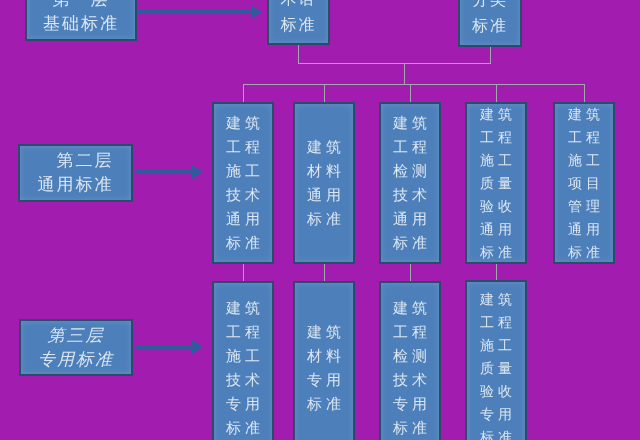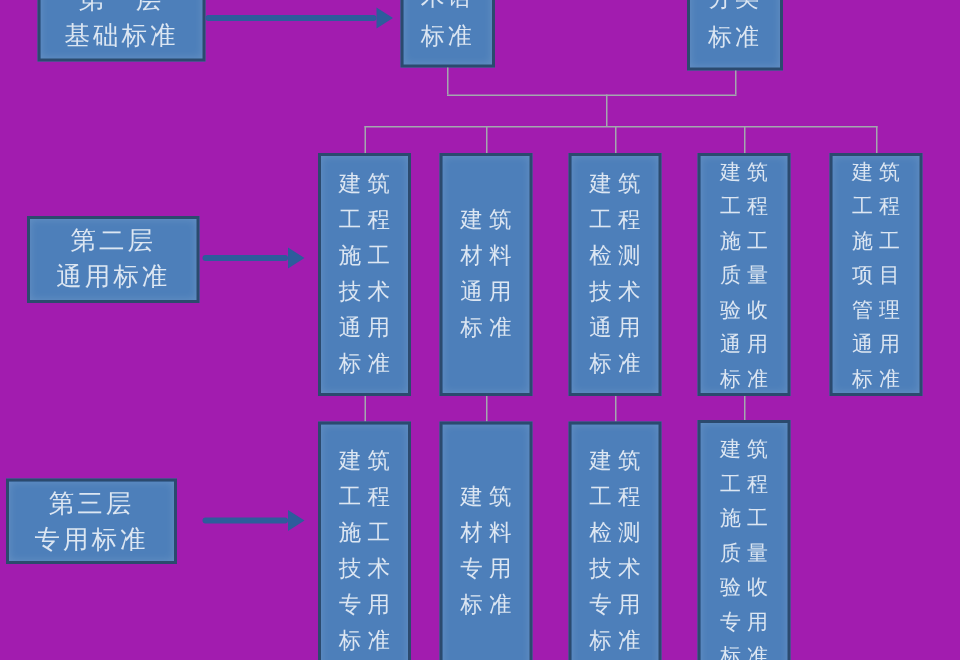--- a/index.html
+++ b/index.html
@@ -57,21 +57,21 @@
   <div class="cl cl-v" style="left:490px;top:47px;height:16px;"></div>
   <div class="cl cl-h" style="left:298px;top:63px;width:193px;"></div>
   <div class="cl cl-v" style="left:404px;top:63px;height:21px;"></div>
   <div class="cl cl-h" style="left:243px;top:84px;width:342px;"></div>
   <div class="cl cl-v" style="left:243px;top:84px;height:18px;"></div>
   <div class="cl cl-v" style="left:324px;top:84px;height:18px;"></div>
   <div class="cl cl-v" style="left:410px;top:84px;height:18px;"></div>
   <div class="cl cl-v" style="left:496px;top:84px;height:18px;"></div>
   <div class="cl cl-v" style="left:584px;top:84px;height:18px;"></div>
 
-  <div class="node label-box" style="left:18px;top:144px;width:115px;height:58px;">第二层
+  <div class="node label-box" style="left:18px;top:144px;width:115px;height:58px;text-align:right;">第二层
 通用标准</div>
 
   <div class="arrow" style="left:135px;top:170px;width:57px;"></div>
 
   <div class="node col" style="left:212px;top:102px;width:62px;height:162px;">建 筑
 工 程
 施 工
 技 术
 通 用
 标 准</div>
@@ -98,21 +98,21 @@
 项 目
 管 理
 通 用
 标 准</div>
 
   <div class="cl cl-v" style="left:243px;top:264px;height:17px;"></div>
   <div class="cl cl-v" style="left:324px;top:264px;height:17px;"></div>
   <div class="cl cl-v" style="left:410px;top:264px;height:17px;"></div>
   <div class="cl cl-v" style="left:496px;top:264px;height:16px;"></div>
 
-  <div class="node label-box" style="left:4px;top:319px;width:114px;height:57px;">第三层
+  <div class="node label-box" style="left:19px;top:319px;width:114px;height:57px;font-style:italic;">第三层
 专用标准</div>
 
   <div class="arrow" style="left:135px;top:345px;width:57px;"></div>
 
   <div class="node col" style="left:212px;top:281px;width:62px;height:174px;">建 筑
 工 程
 施 工
 技 术
 专 用
 标 准</div>

